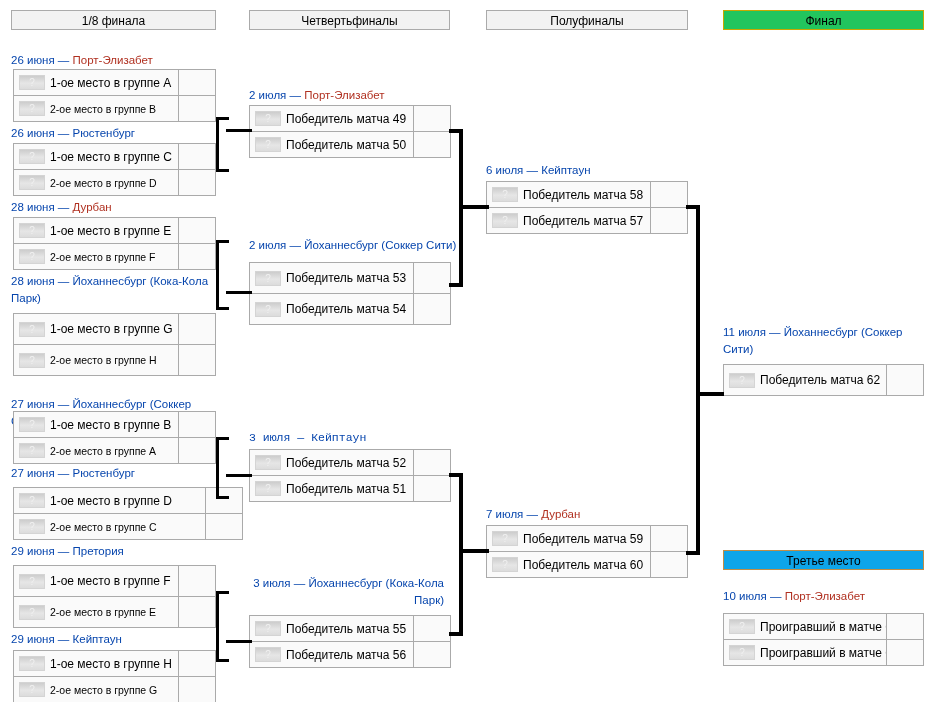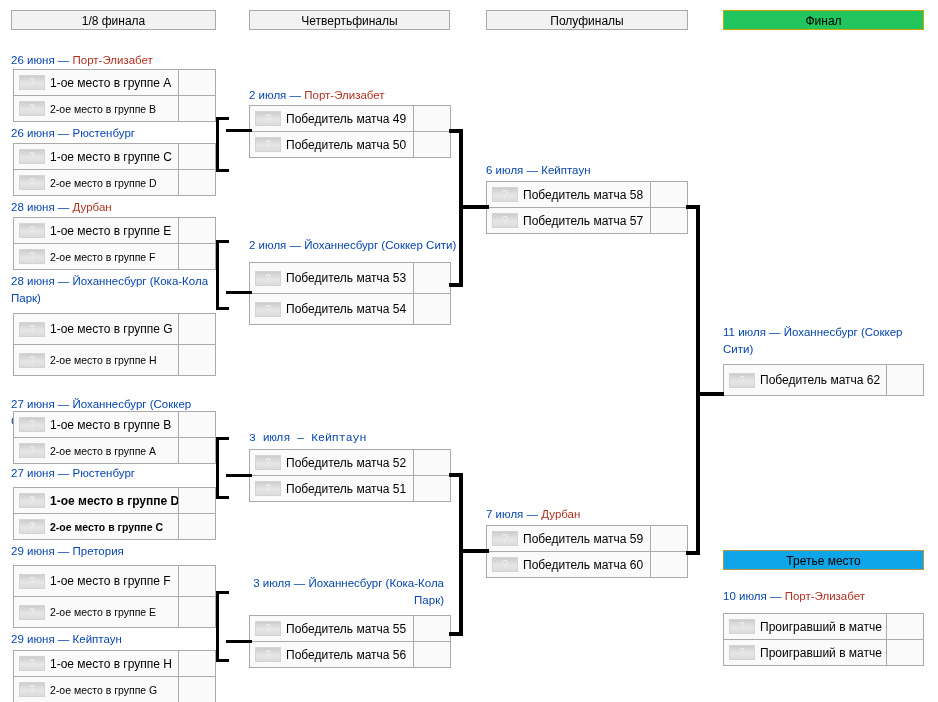--- a/index.html
+++ b/index.html
@@ -238,21 +238,21 @@
       </div>
       <div class="score" style="width:36px;"></div>
     </div>
   </div>
 
   <div class="matchinfo" style="left:11px; top:465px; width:210px;">
     <span class="date">27 июня</span>
     <span class="dash"> — </span>
     <span class="venue">Рюстенбург</span>
   </div>
-  <div class="match" style="left:13px; top:487px; width:203px;font-weight:bold;">
+  <div class="match" style="left:13px; top:487px; width:230px;">
     <div class="team">
       <div class="name">
         <span class="flag"></span>
         <span class="label">1-ое место в  группе D</span>
       </div>
       <div class="score" style="width:36px;"></div>
     </div>
     <div class="team small">
       <div class="name">
         <span class="flag"></span>

